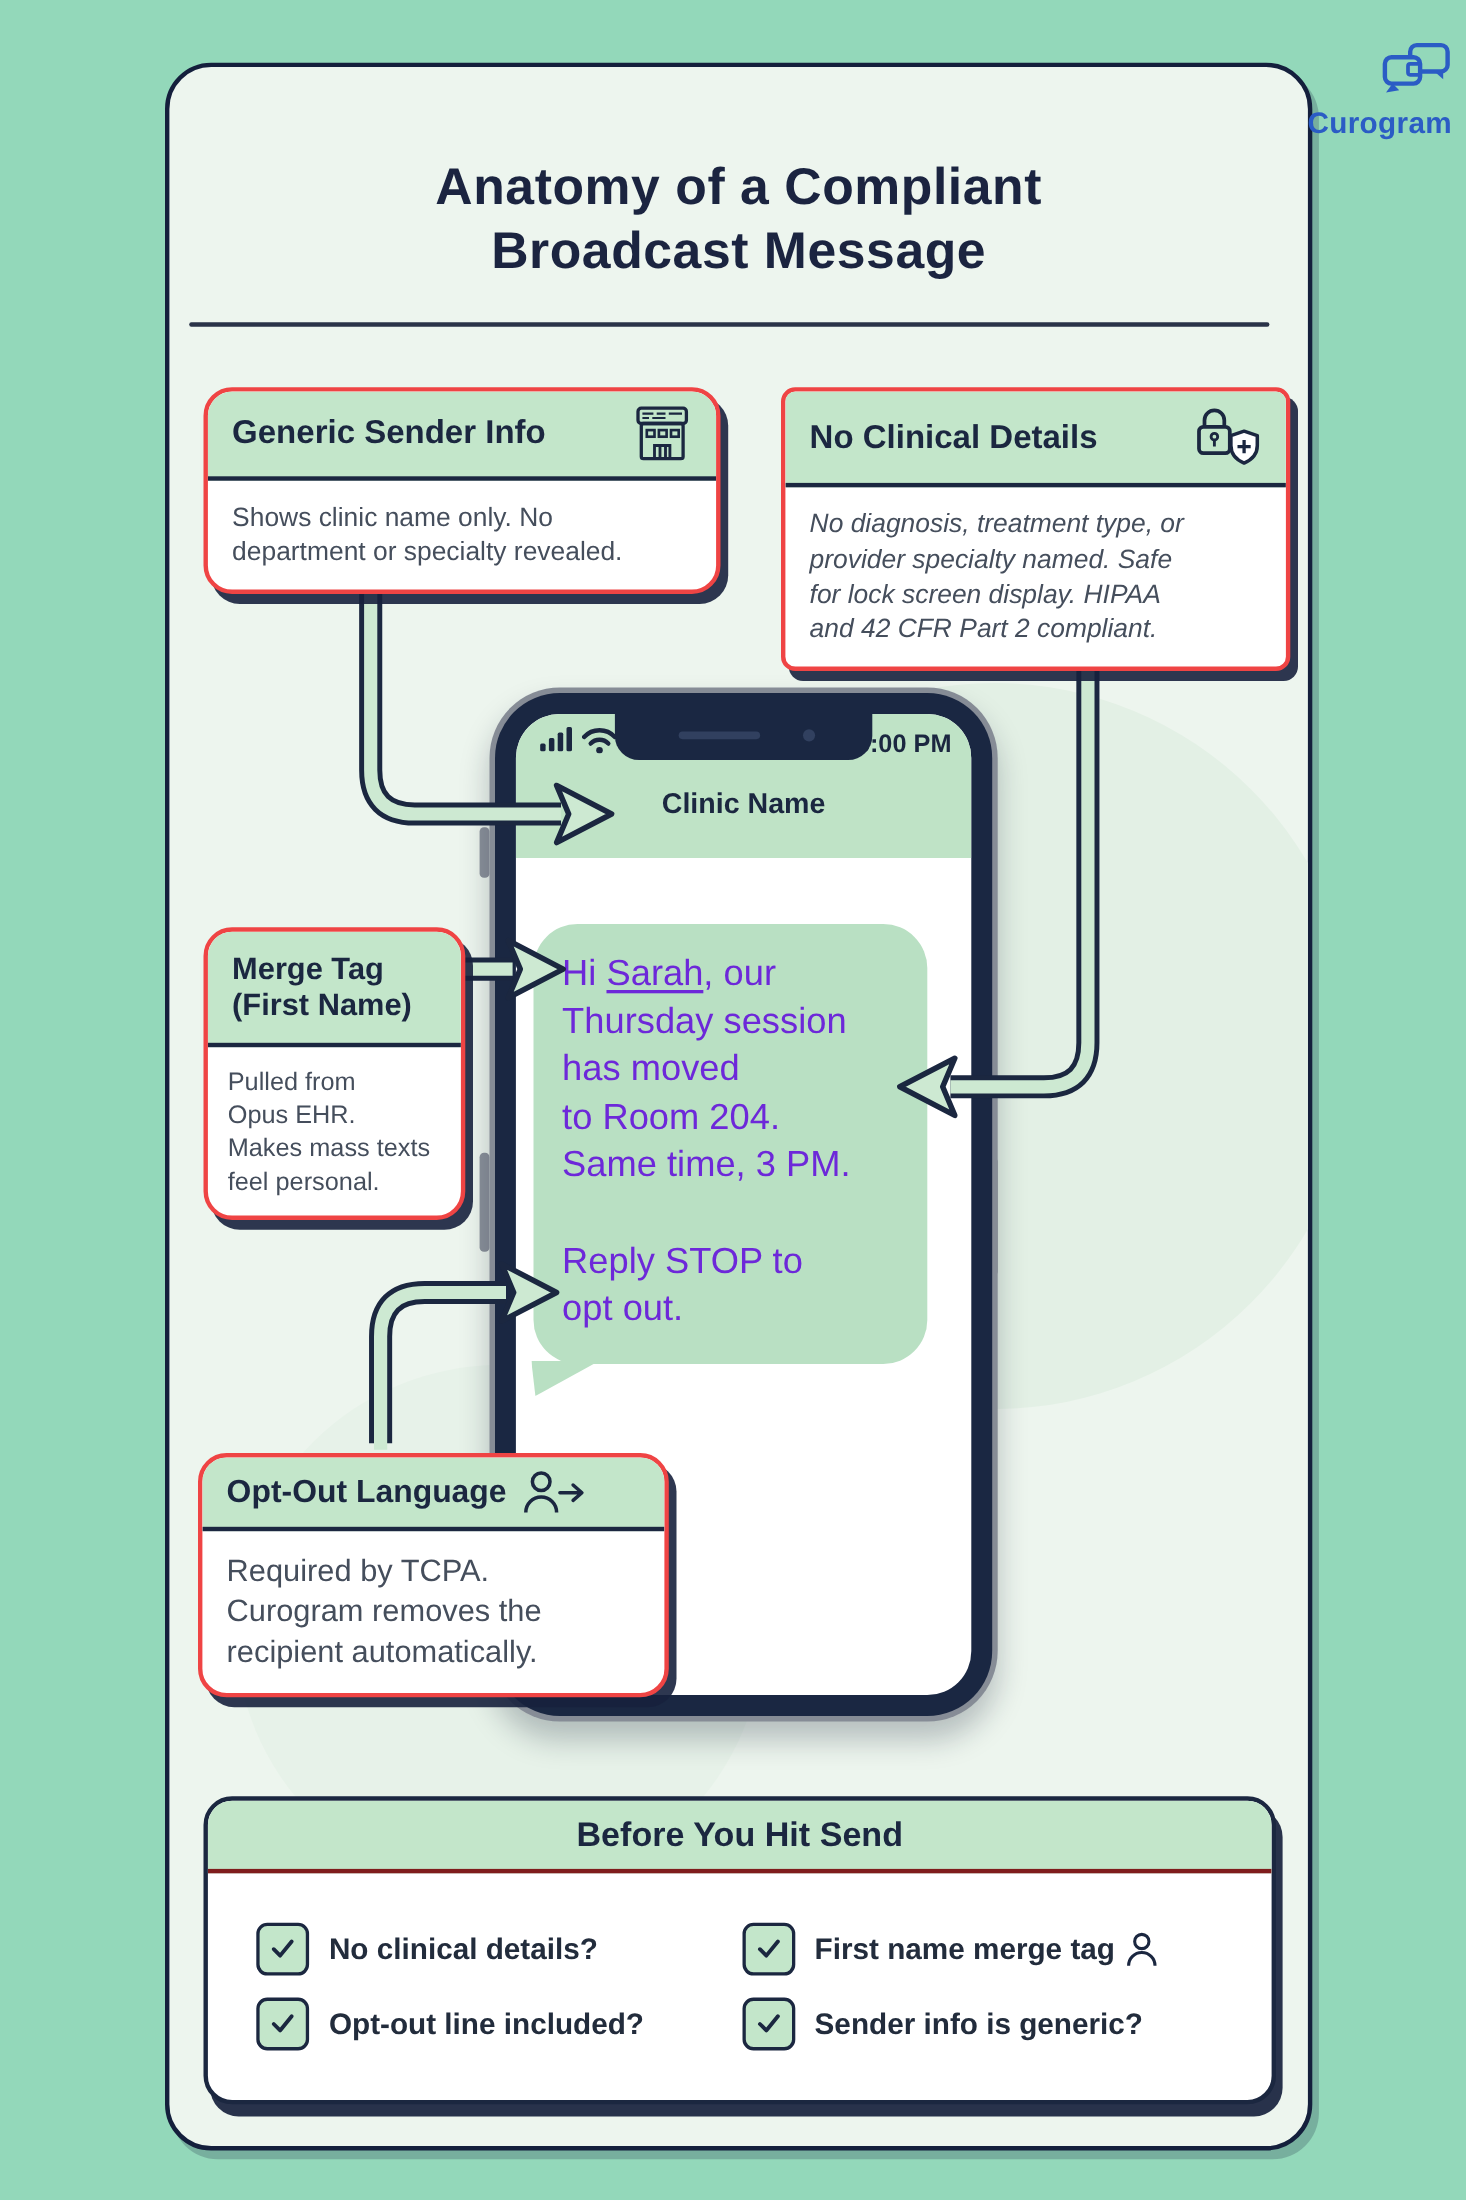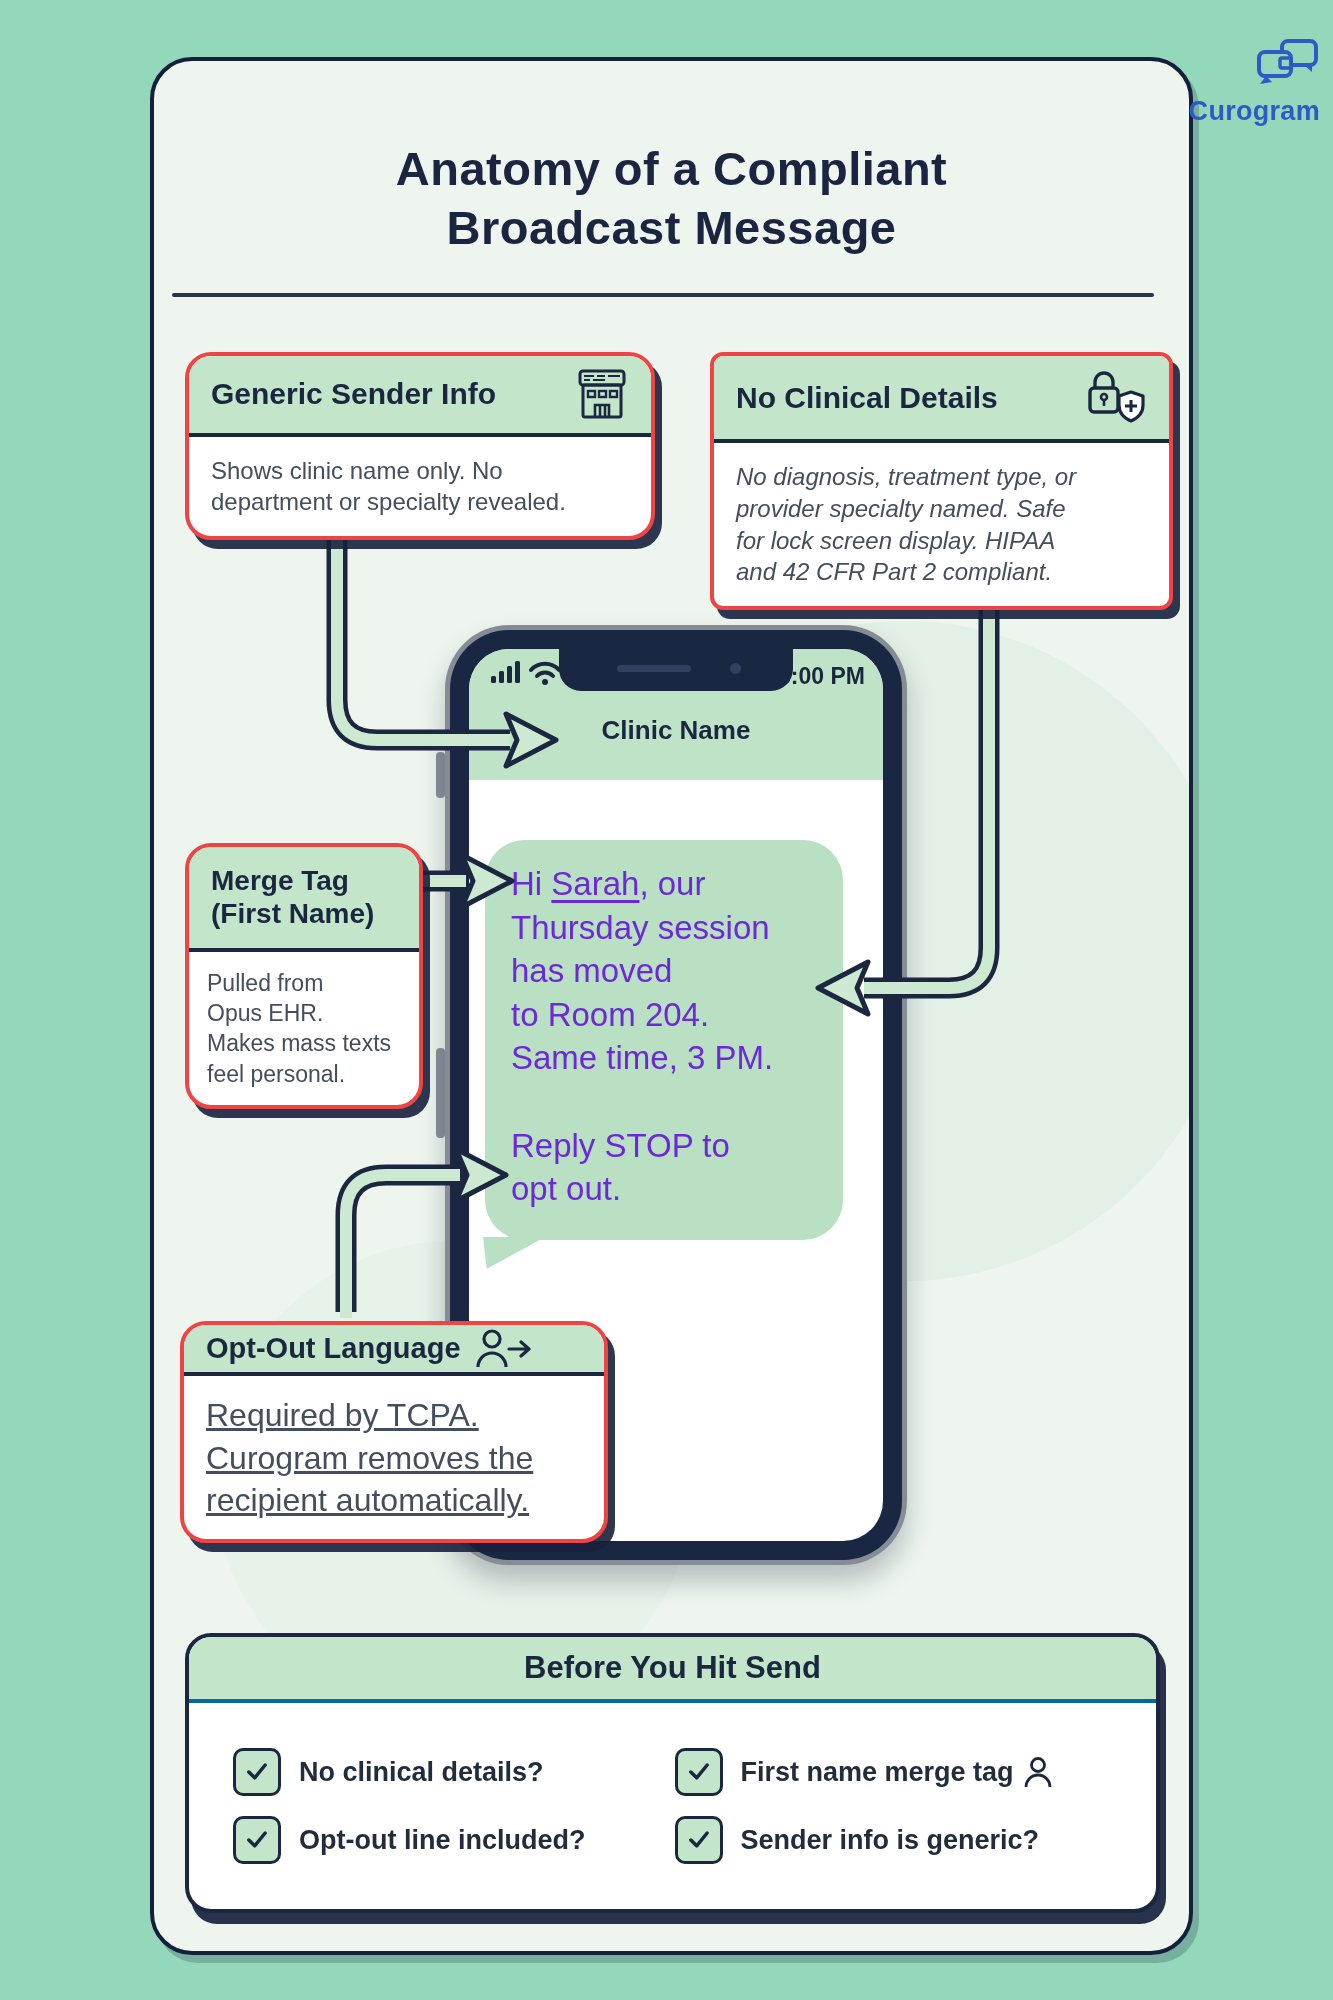--- a/index.html
+++ b/index.html
@@ -50,21 +50,21 @@
   .co-clinical .hd{height:84px;justify-content:space-between;}
   .co-clinical .hd .t{font-size:30px;}
   .co-clinical .bd{font-size:24px;font-style:italic;}
   .co-merge{left:185px;top:843px;width:230px;height:258px;}
   .co-merge .hd{height:112px;}
   .co-merge .hd .t{font-size:28px;line-height:1.18;}
   .co-merge .bd{font-size:23px;padding:16px 18px;}
   .co-optout{left:180px;top:1305px;width:420px;height:214px;margin-top:16px;}
   .co-optout .hd{height:82px;}
   .co-optout .hd .t{font-size:29px;}
-  .co-optout .bd{font-size:32px;text-decoration:underline;}
+  .co-optout .bd{font-size:28px;}
 
   
   .side-btn{position:absolute;background:#8b919b;border-radius:4px;z-index:2;}
   .phone{
     position:absolute;left:445px;top:625px;width:462px;height:940px;z-index:3;
     background:#868c96;border-radius:64px;padding:5px;box-sizing:border-box;
     box-shadow:0 16px 26px rgba(20,30,50,.25);
   }
   .phone-body{width:100%;height:100%;background:#1a2742;border-radius:59px;padding:19px;box-sizing:border-box;}
   .screen{position:relative;width:100%;height:100%;background:#ffffff;border-radius:40px;overflow:hidden;}
@@ -95,21 +95,21 @@
   .ar-in{fill:none;stroke:#cde9d2;stroke-width:12;stroke-linejoin:round;}
   .ar-head{fill:#cde9d2;stroke:#1b2740;stroke-width:5;stroke-linejoin:round;}
 
   
   .checklist{
     position:absolute;left:185px;top:1633px;width:967px;height:272px;z-index:7;
     background:#ffffff;border:4px solid #1b2740;border-radius:26px;overflow:hidden;
     box-shadow:6px 11px 0 rgba(23,33,61,.92);display:flex;flex-direction:column;
   }
   .checklist .hd{
-    height:62px;background:#c3e6ca;border-bottom:4px solid #0369a1;
+    height:62px;background:#c3e6ca;border-bottom:4px solid #7f1d1d;
     display:flex;align-items:center;justify-content:center;
     font-size:31px;font-weight:bold;color:#1b2740;
   }
   .checklist .grid{
     flex:1;display:grid;grid-template-columns:1fr 1fr;row-gap:20px;
     padding:26px 40px 26px 44px;align-content:center;
   }
   .chk-item{display:flex;align-items:center;gap:18px;}
   .chk-box{
     width:42px;height:42px;border:3px solid #1b2740;border-radius:10px;

